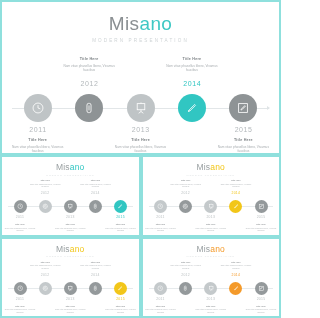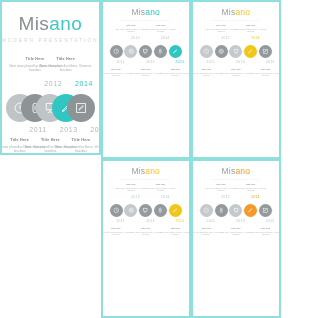--- a/index.html
+++ b/index.html
@@ -7,21 +7,21 @@
     width:281px;height:318px;overflow:hidden;
     background:#ffffff;
     font-family:"Liberation Sans", sans-serif;
     -webkit-font-smoothing:antialiased;
   }
 
   
   .page{
     width:281px;height:318px;
     box-sizing:border-box;
-    display:flex;flex-direction:row;
+    display:flex;flex-direction:column;
     background:#ffffff;
   }
 
   
   .hero{
     position:relative;
     height:155px;
     box-sizing:border-box;
     border:2px solid #8fe0dd;
     background:#ffffff;

